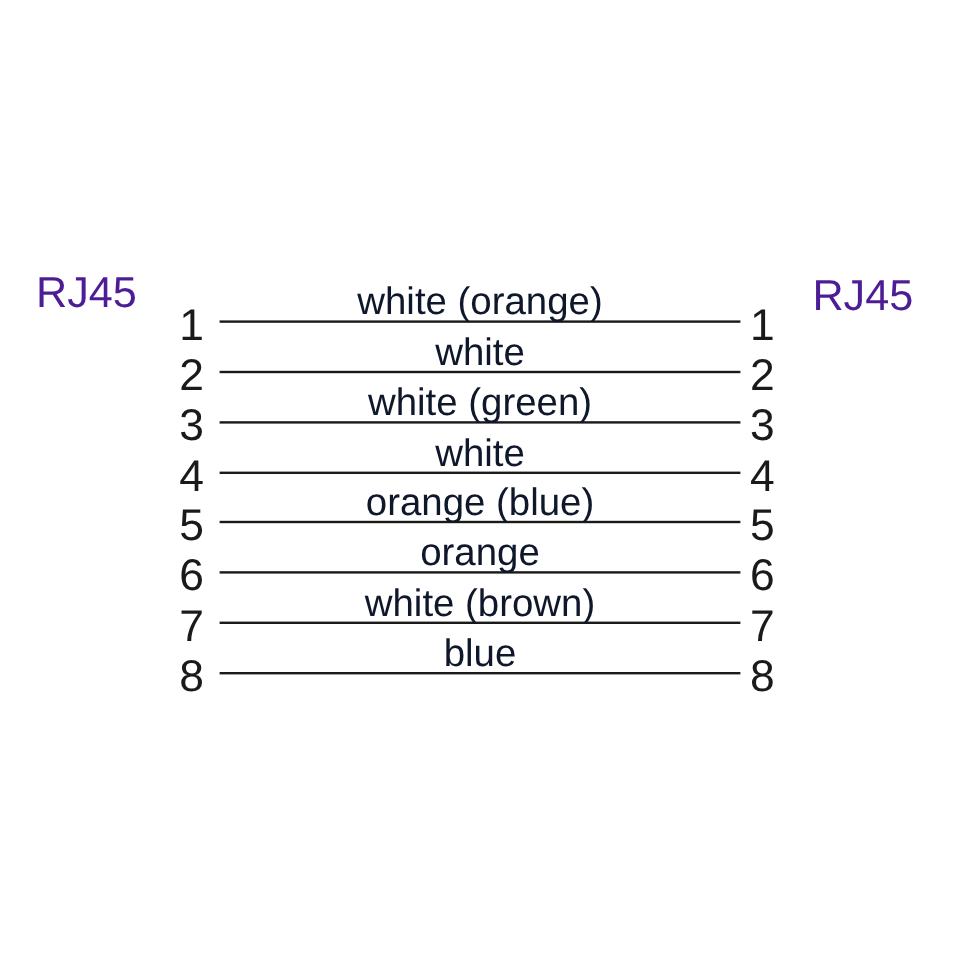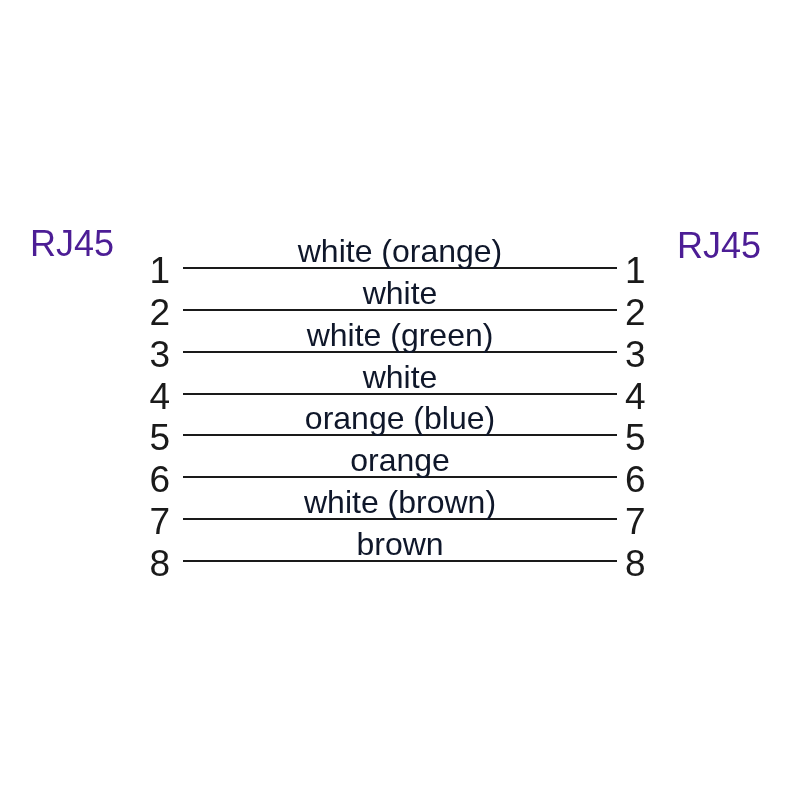--- a/index.html
+++ b/index.html
@@ -124,19 +124,19 @@
     <div class="pin pin-right">6</div>
   </div>
       <div class="wire-row" style="top: 519.142px;">
     <div class="wire-line"></div>
     <div class="wire-label">white (brown)</div>
     <div class="pin pin-left">7</div>
     <div class="pin pin-right">7</div>
   </div>
       <div class="wire-row" style="top: 560.999px;">
     <div class="wire-line"></div>
-    <div class="wire-label">brown</div>
+    <div class="wire-label">blue</div>
     <div class="pin pin-left">8</div>
     <div class="pin pin-right">8</div>
   </div>
     </div>
 
 </div>
 
 </body></html>

